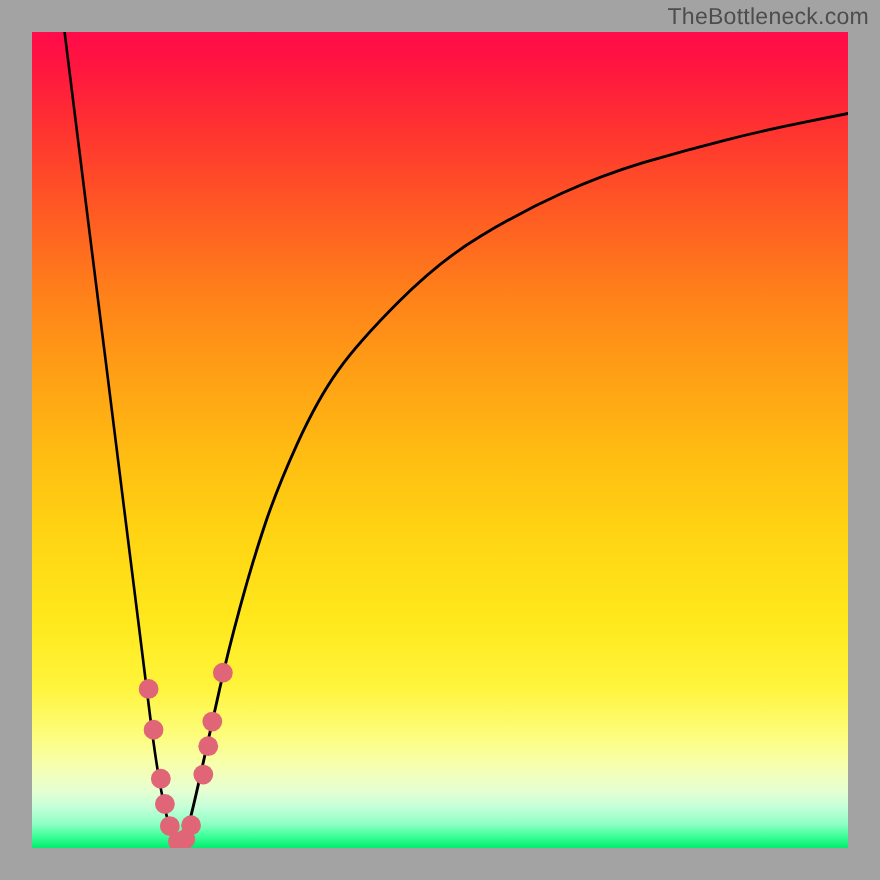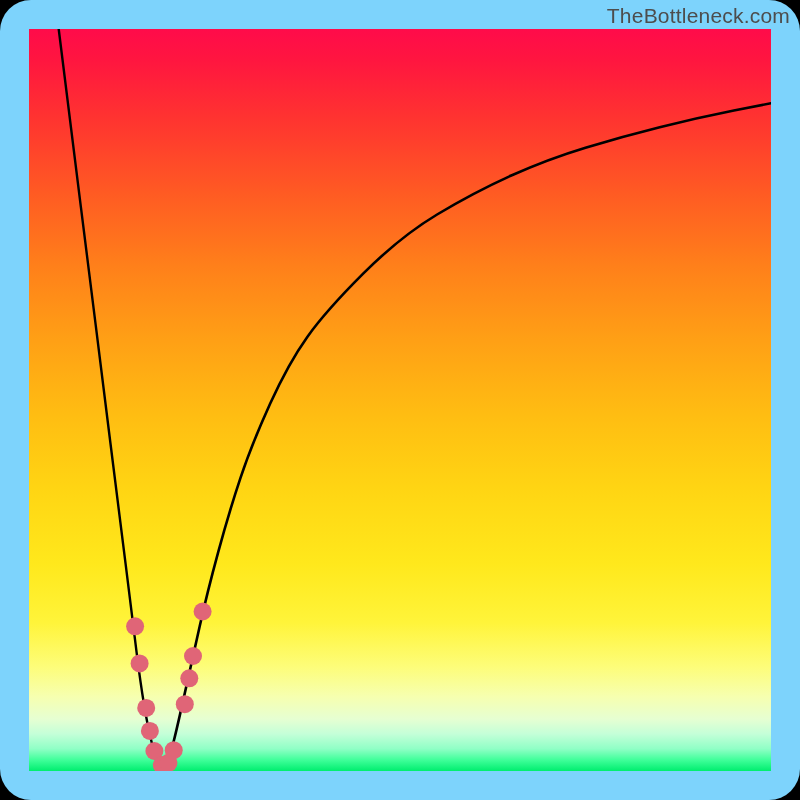--- a/index.html
+++ b/index.html
@@ -7,22 +7,21 @@
     padding: 0;
     width: 800px;
     height: 800px;
     overflow: hidden;
     background: #000;
     font-family: Arial, Helvetica, sans-serif;
   }
   .frame {
     position: absolute;
     inset: 0;
-    background: #7dd3fc;
-    border-radius: 31px;
+    background: #a3a3a3;
   }
   .plot {
     position: absolute;
     left: 29px;
     top: 29px;
     width: 742px;
     height: 742px;
     overflow: hidden;
   }
   .gradient {

